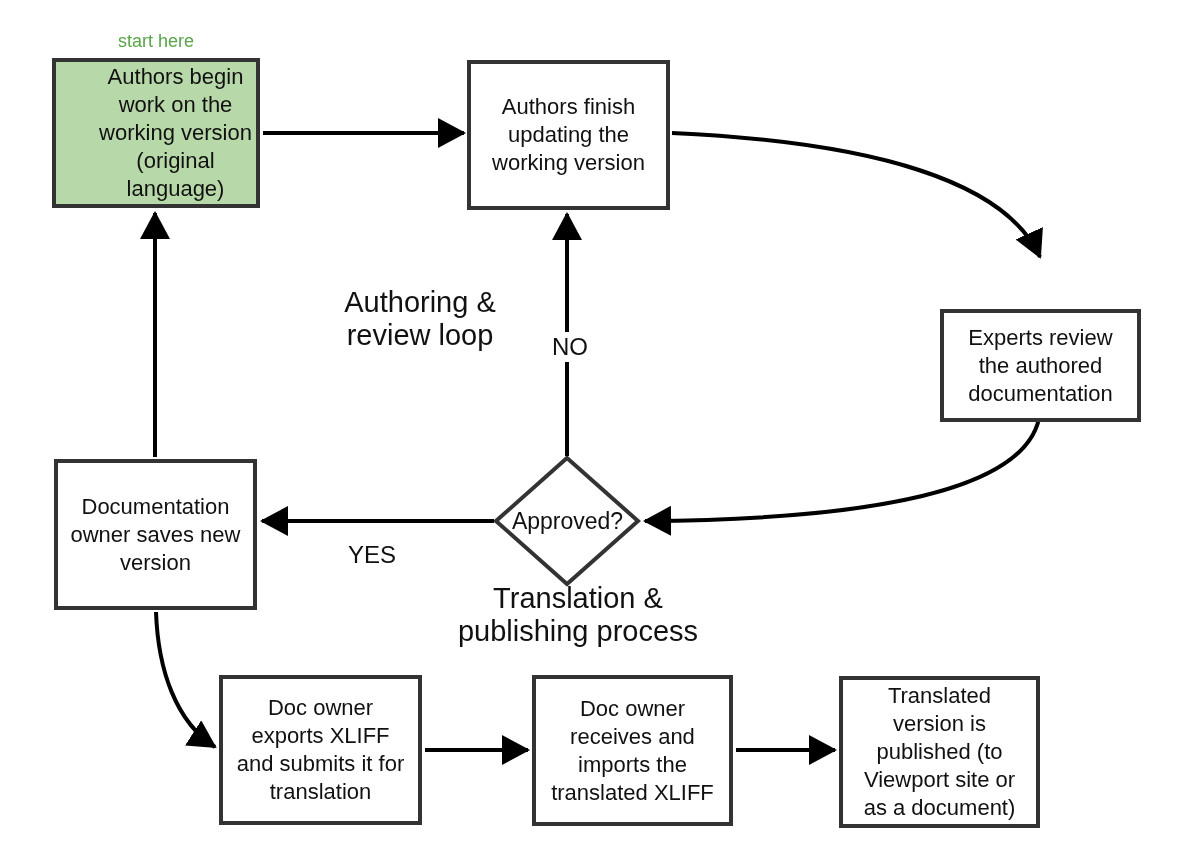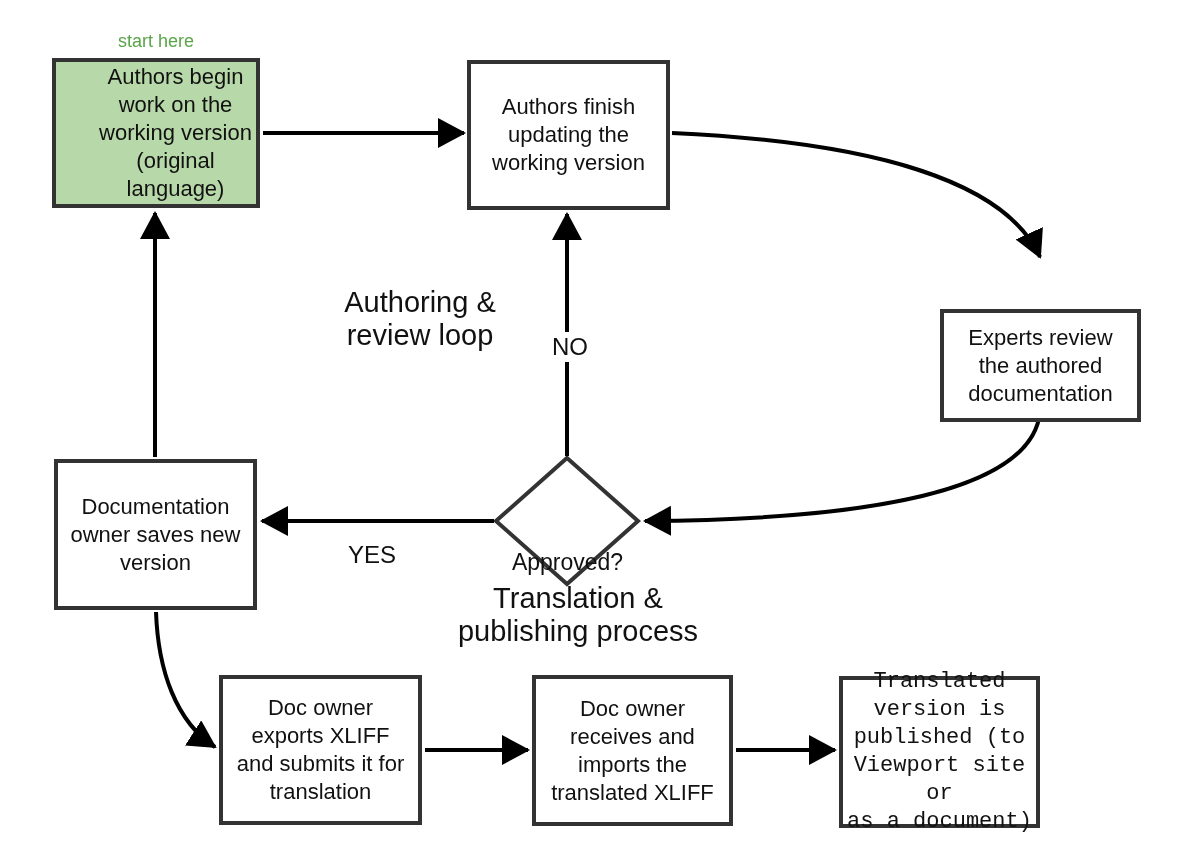--- a/index.html
+++ b/index.html
@@ -66,21 +66,20 @@
   }
   .flabel.branch {
     font-size: 24px;
     line-height: 26px;
     background: #ffffff;
     padding: 2px 4px;
   }
   .flabel.decision {
     font-size: 23px;
     line-height: 26px;
-    margin-top: 41px;
   }
 </style>
 </head>
 <body>
 
 <div class="canvas">
 
   <svg class="arrows" viewBox="0 0 1180 866" aria-hidden="true">
     <defs>
       <marker id="ah" markerWidth="8" markerHeight="8" refX="6.5" refY="3.75" orient="auto" markerUnits="strokeWidth">
@@ -131,21 +130,21 @@
   <div class="node" style="left:219px; top:675px; width:203px; height:150px;">Doc owner
 exports XLIFF
 and submits it for
 translation</div>
 
   <div class="node" style="left:532px; top:675px; width:201px; height:151px;">Doc owner
 receives and
 imports the
 translated XLIFF</div>
 
-  <div class="node" style="left:839px; top:676px; width:201px; height:152px;font-family:Liberation Mono, monospace;">Translated
+  <div class="node" style="left:839px; top:676px; width:201px; height:152px;">Translated
 version is
 published (to
 Viewport site or
 as a document)</div>
 
   <div class="flabel decision" style="left:497px; top:508px; width:141px;">Approved?</div>
 
   <div class="flabel big" style="left:310px; top:286px; width:220px;">Authoring &amp;
 review loop</div>
 

